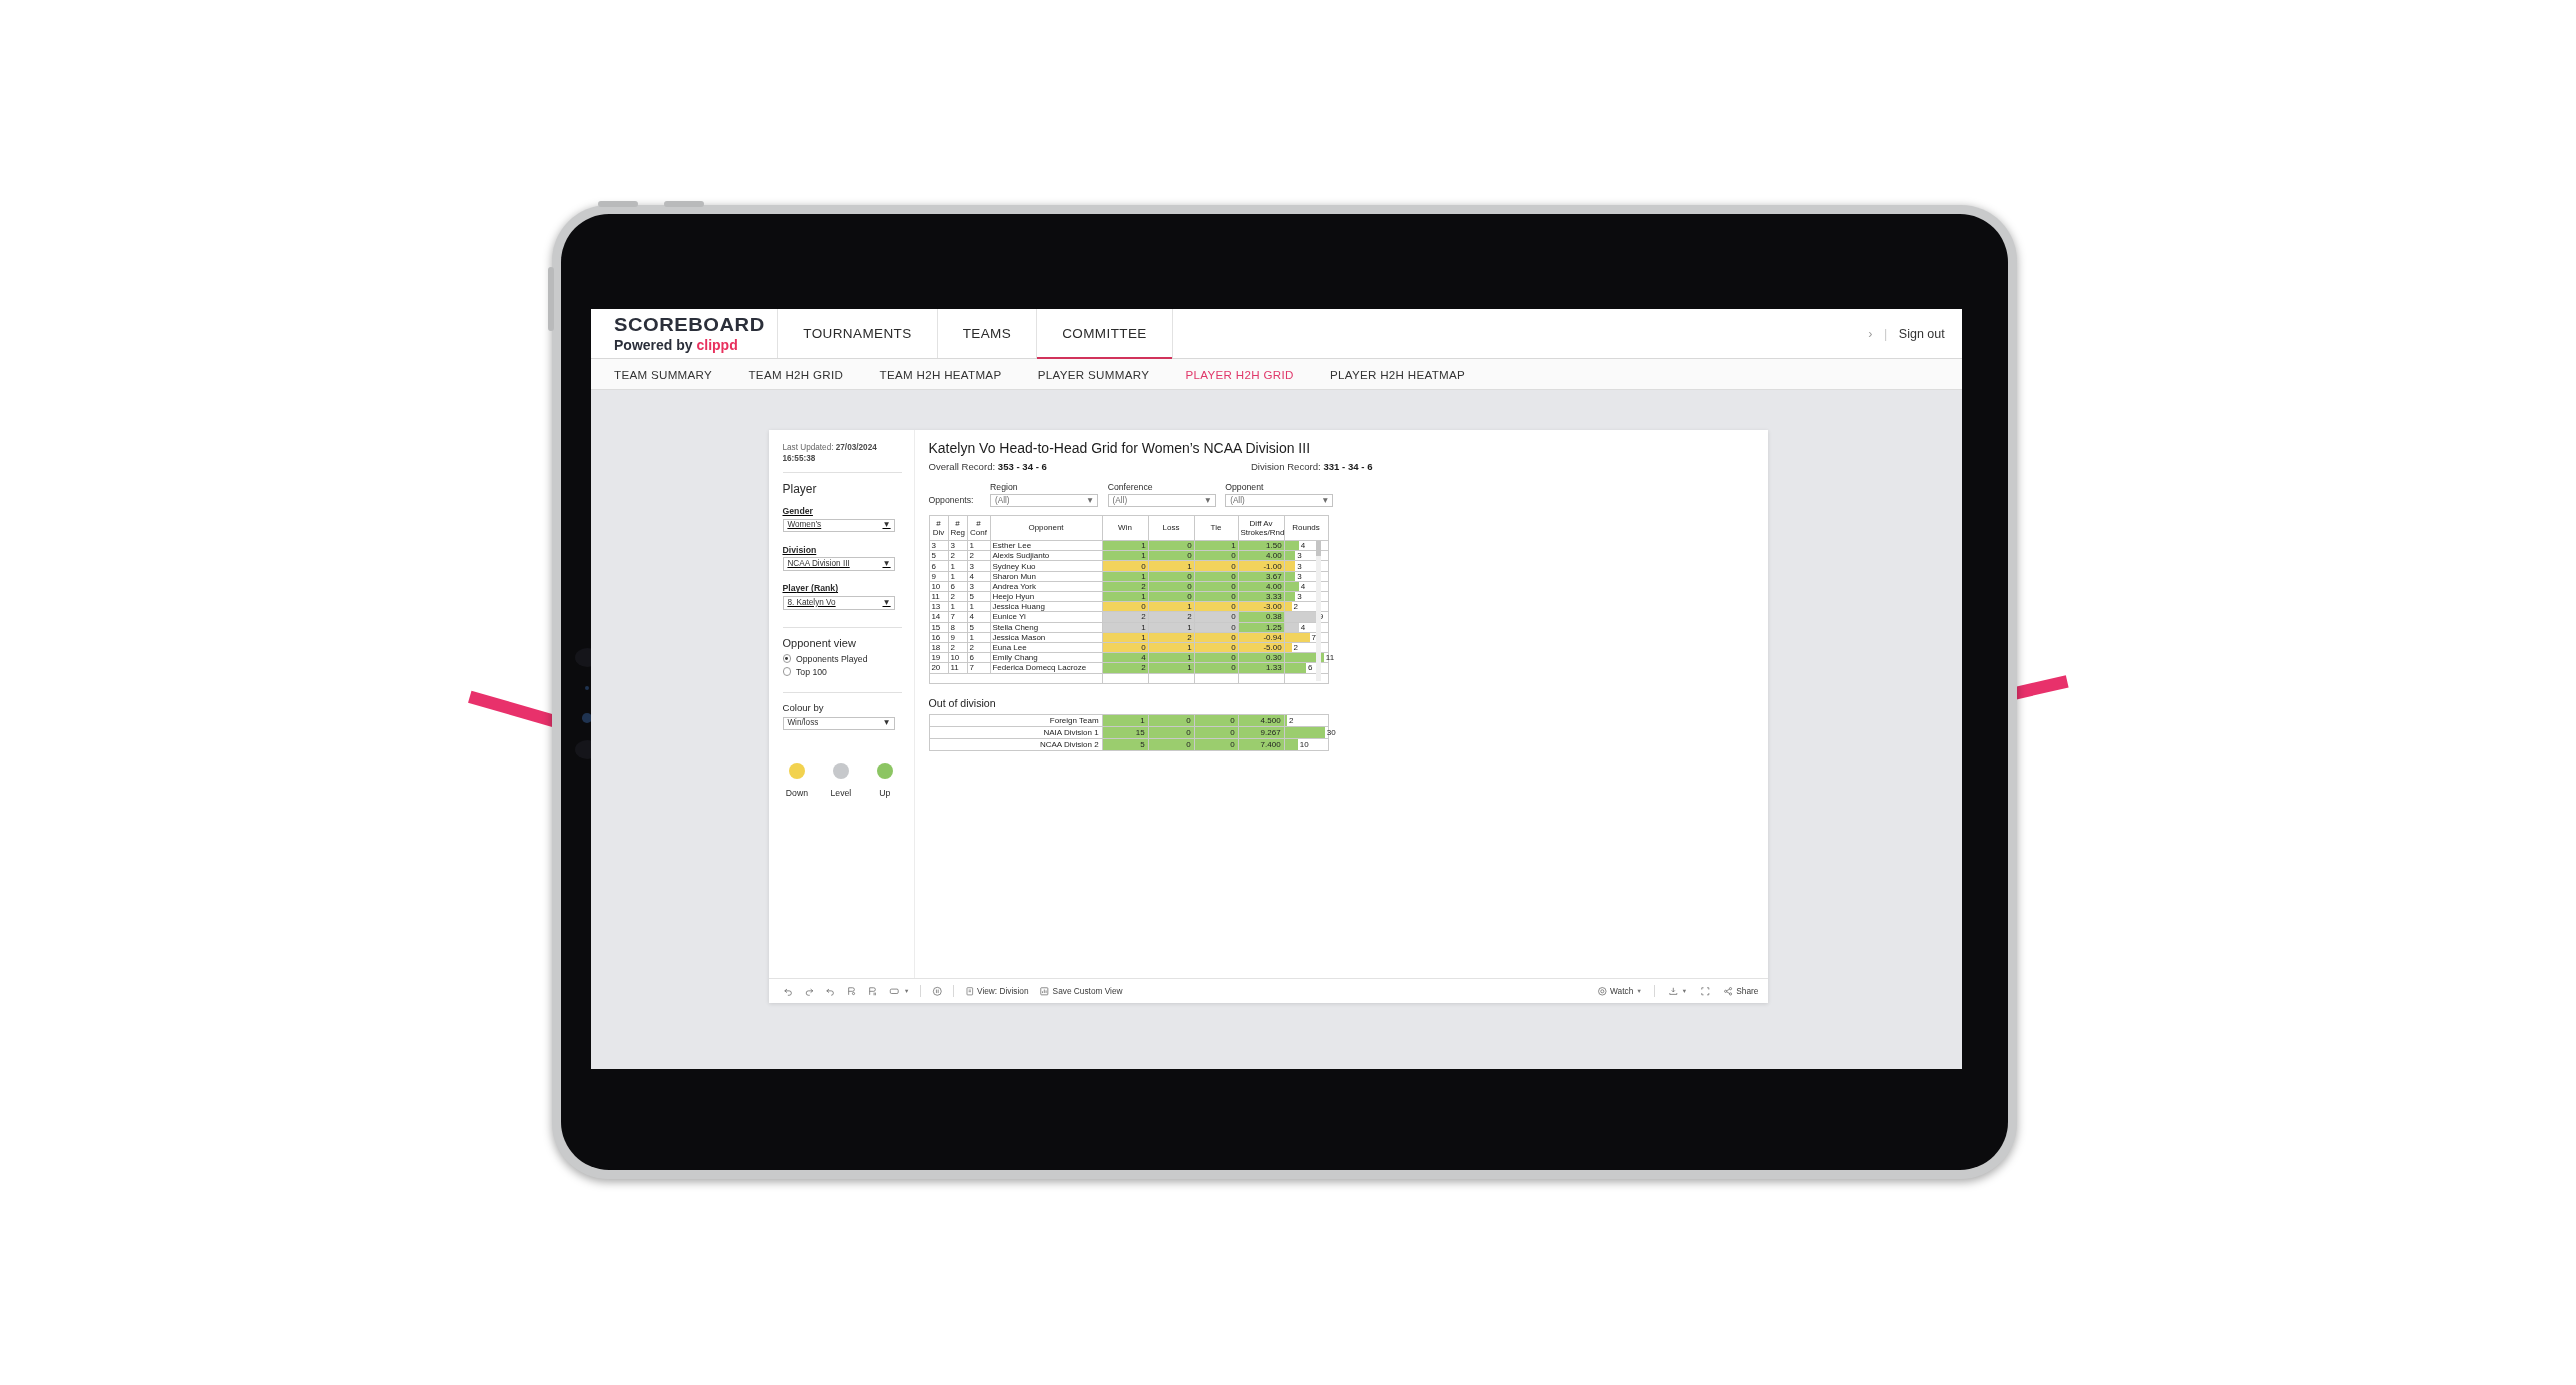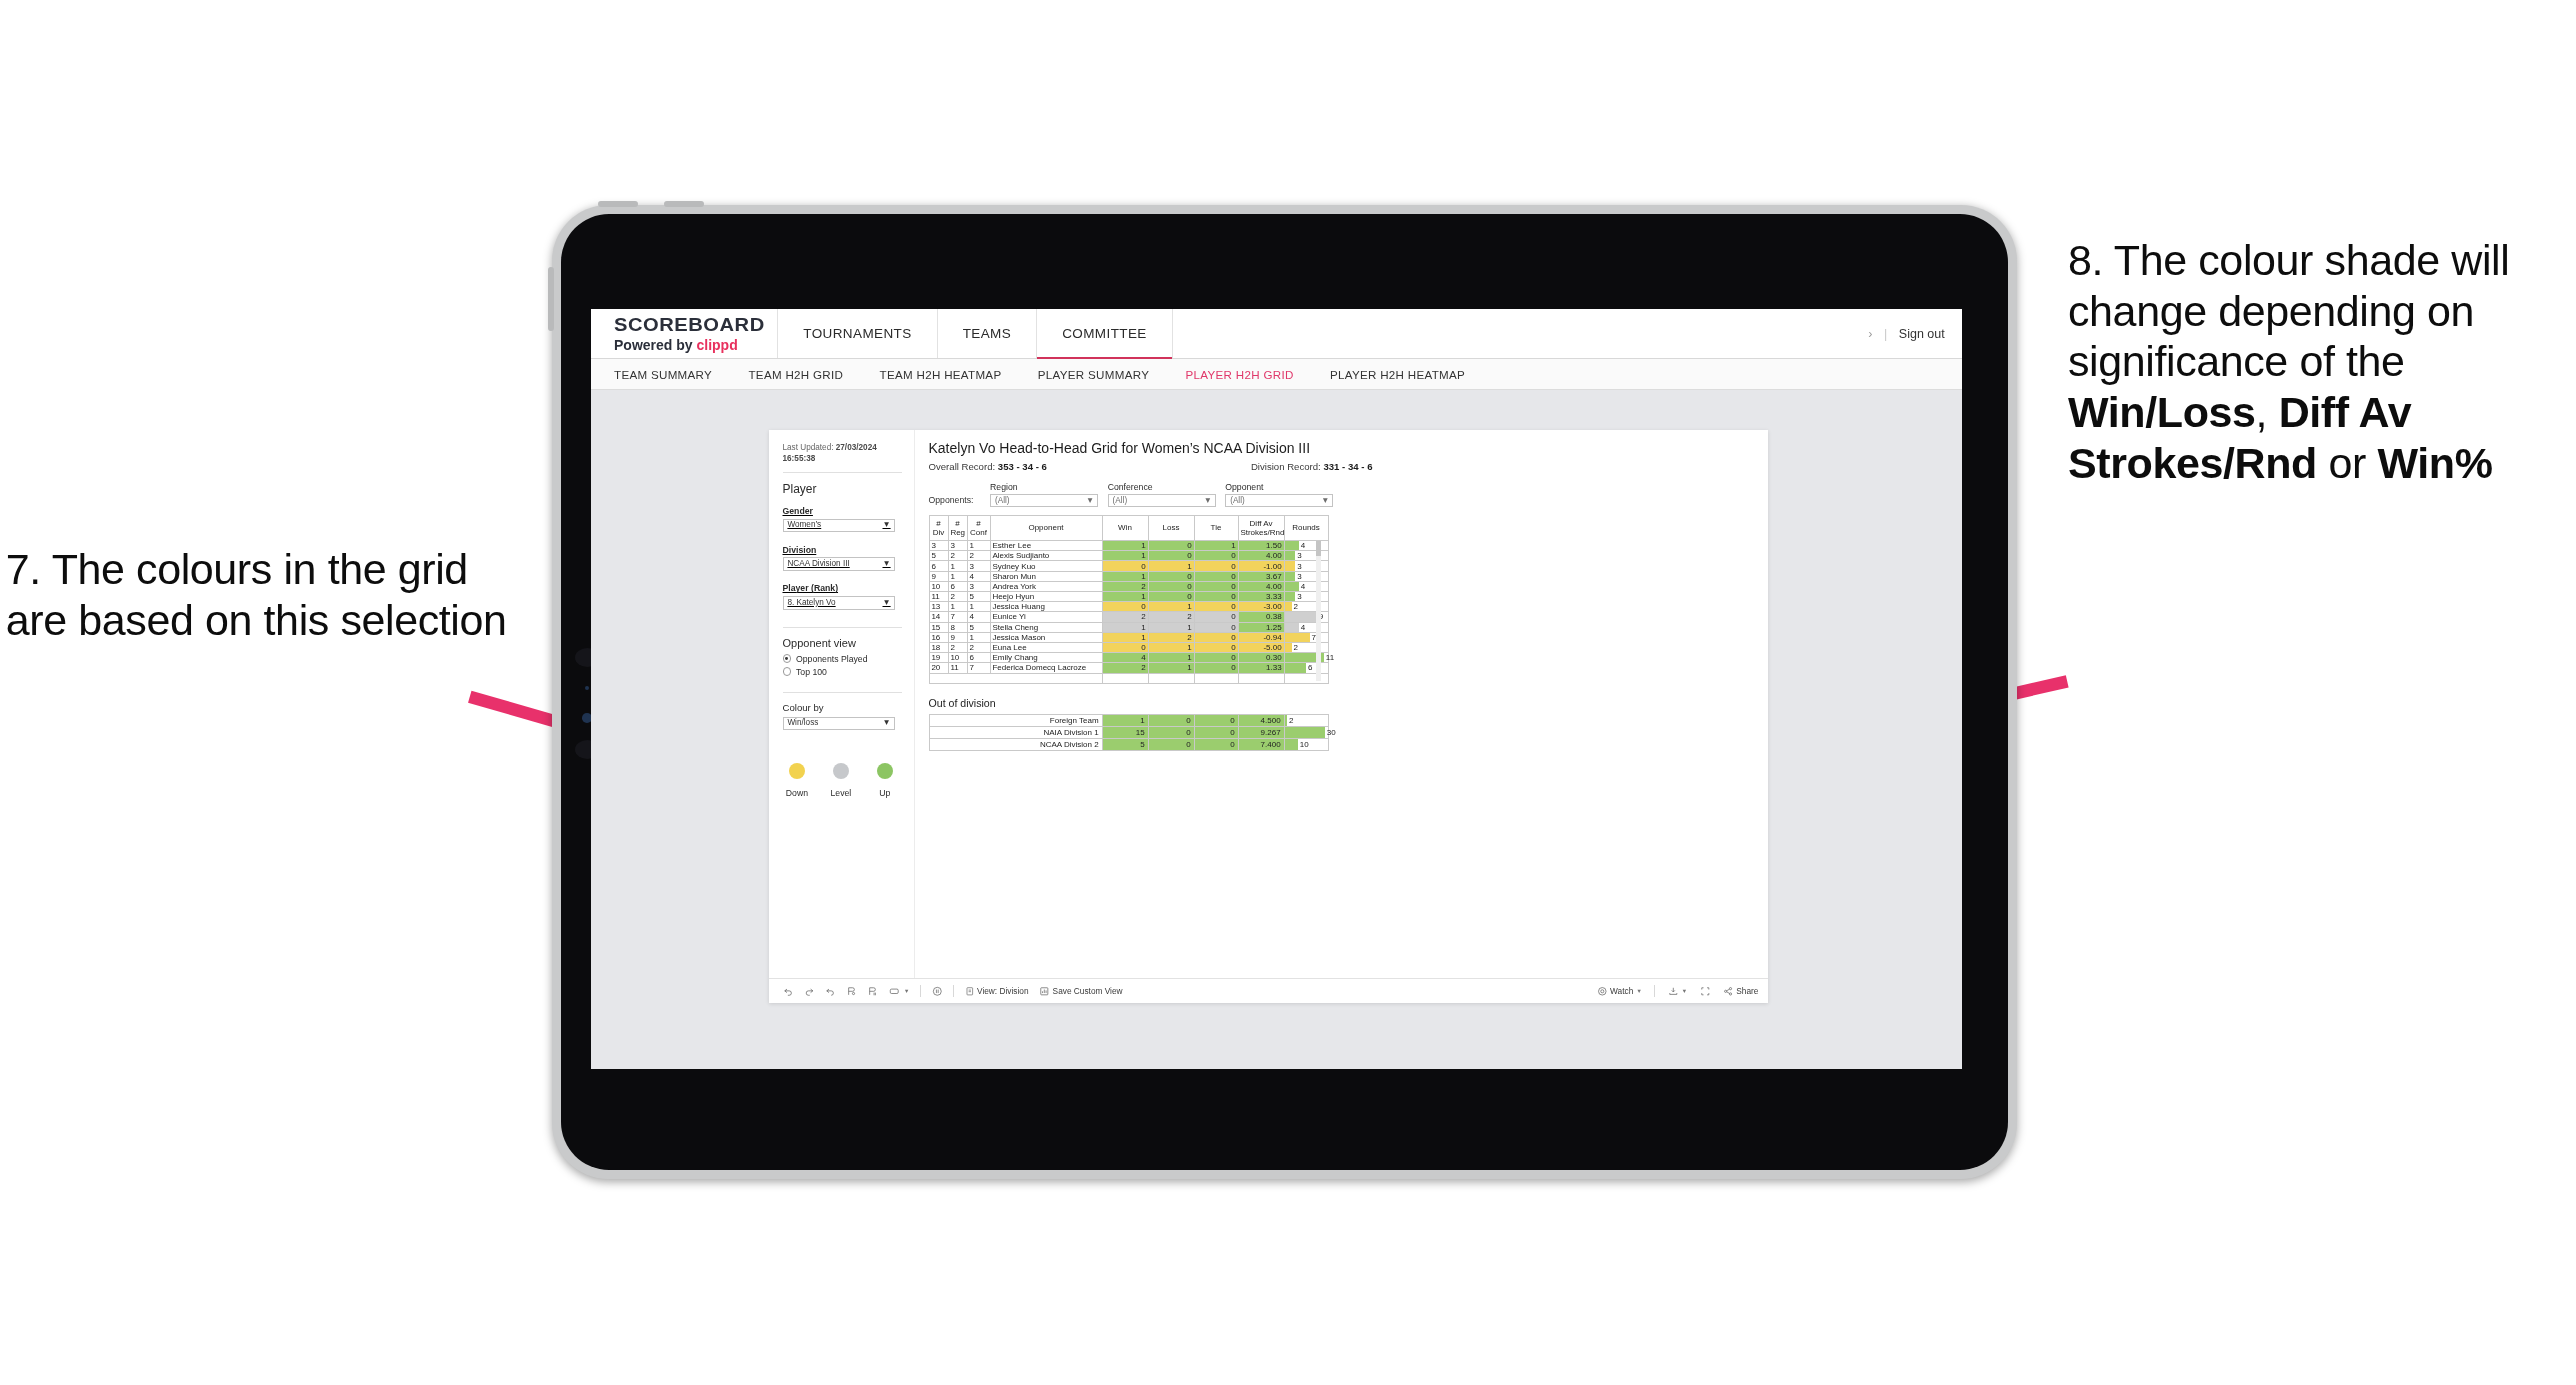--- a/index.html
+++ b/index.html
@@ -182,33 +182,29 @@
   .tb { display: flex; align-items: center; gap: 2.9px; cursor: pointer; white-space: nowrap; }
   .tb svg { display: block; }
   .tb-right { margin-left: auto; display: flex; align-items: center; gap: 12.5px; }
   .ic { color: #5b5b5b; }
 </style>
 </head>
 <body>
 
 <div id="stage">
 
-  <div class="anno" id="anno-left">7. The colours in the grid are based on this selection</div>
   <svg class="arrow" style="left:462px; top:689px;" width="404" height="125" viewBox="0 0 420 130">
     <defs>
       <marker id="ah1" markerWidth="6" markerHeight="6" refX="3" refY="3" orient="auto">
         <path d="M0,0 L6,3 L0,6 z" fill="#e8316b"></path>
       </marker>
     </defs>
     <line x1="8" y1="8" x2="368" y2="112" stroke="#e8316b" stroke-width="13" marker-end="url(#ah1)"></line>
   </svg>
 
-  <div class="anno" id="anno-right">
-    <span>8. The colour shade will change depending on significance of the </span><b>Win/Loss</b><span>, </span><b>Diff Av Strokes/Rnd</b><span> or </span><b>Win%</b>
-  </div>
   <svg class="arrow" style="left:1671px; top:664px;" width="404" height="125" viewBox="0 0 420 130">
     <defs>
       <marker id="ah2" markerWidth="6" markerHeight="6" refX="3" refY="3" orient="auto">
         <path d="M0,0 L6,3 L0,6 z" fill="#e8316b"></path>
       </marker>
     </defs>
     <line x1="412" y1="18" x2="48" y2="102" stroke="#e8316b" stroke-width="13" marker-end="url(#ah2)"></line>
   </svg>
 
   <div id="tablet">

